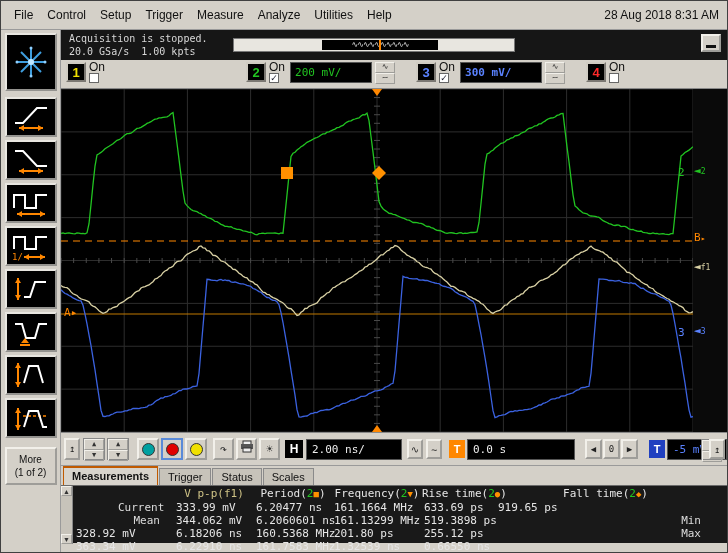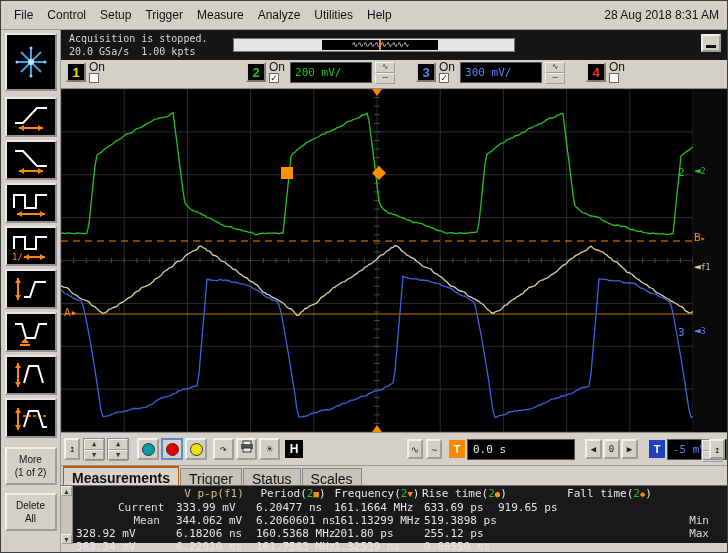--- a/index.html
+++ b/index.html
@@ -66,29 +66,29 @@
   .cirbtn.sel { border:2px solid #5a8ad8; }
   .cir { width:13px; height:13px; border-radius:50%; border:1px solid #333; }
   .toolbtn { width:21px; height:22px; background:#d4d0c8; border:2px outset #f2f0ea; font-size:12px; text-align:center; line-height:18px; color:#333; }
   .hlab { width:18px; height:18px; background:#000; color:#fff; font:bold 12px "Liberation Sans",sans-serif; text-align:center; line-height:18px; top:7px; }
   .blkfield { height:21px; background:#000; border:1px solid #555; color:#eee; font-size:11px; line-height:19px; padding-left:5px; }
   .tlab { width:16px; height:18px; color:#fff; font:bold 11px "Liberation Sans",sans-serif; text-align:center; line-height:18px; top:7px; }
   .navbtn { width:17px; height:20px; background:#d4d0c8; border:2px outset #f2f0ea; font-size:9px; text-align:center; line-height:16px; color:#222; top:6px; }
 
   
   .tabbar { height:19px; background:#d4d0c8; display:flex; align-items:flex-end; padding-left:2px; }
-  .tab { font-size:14px; color:#111; padding:2px 8px 2px; border:1px solid #8a8a8a; border-bottom:none; background:#c7c3ba; margin-right:1px; height:17px; }
+  .tab { font-size:11px; color:#111; padding:2px 8px 2px; border:1px solid #8a8a8a; border-bottom:none; background:#c7c3ba; margin-right:1px; height:17px; }
   .tab.active { background:#d8d4cc; border-top:2px solid #c05a00; border-left:1px solid #c05a00; border-right:1px solid #c05a00; font-weight:bold; height:19px; }
 
   
   .meas { height:58px; background:#191919; position:relative; border-top:1px solid #6a6a6a; }
   .vscroll { position:absolute; left:0; top:0; width:12px; height:58px; background:#c7c3ba; border-right:1px solid #888; }
   .vscroll .ar { position:absolute; left:0; width:11px; height:10px; font-size:7px; text-align:center; line-height:10px; color:#333; background:#d4d0c8; border:1px outset #f2f0ea; }
   .vscroll .up { top:0; } .vscroll .dn { bottom:0; }
-  .mtable { position:absolute; left:13px; top:1px; right:4px; font-family:"DejaVu Sans Mono",monospace; font-size:11px; color:#e6e6e6; display:grid; grid-template-columns:100px 80px 78px 90px 74px 1fr; line-height:13px; }
+  .mtable { position:absolute; left:13px; top:1px; right:12px; font-family:"DejaVu Sans Mono",monospace; font-size:11px; color:#e6e6e6; display:grid; grid-template-columns:100px 80px 78px 90px 74px 1fr; line-height:13px; }
   .mtable .hd { text-align:center; white-space:nowrap; }
   .mtable .rl { text-align:right; padding-right:14px; color:#dcdcdc;padding-left:44px; }
   .mtable .vc { text-align:left; padding-left:2px; white-space:nowrap; }
   .hd .ch2 { color:#21c421; } .hd .sym { color:#ff9000; font-size:9px; }
   .hd.vpp { color:#cfc386; }
 
   .bottomfill { flex:1; background:#d4d0c8; }
 </style>
 </head>
 <body>
@@ -184,24 +184,20 @@
           <line x1="12" y1="14" x2="36" y2="14" stroke="#ff8700" stroke-width="1.5" stroke-dasharray="3 2"></line>
           <path d="M13 25 l5 -16 h9 l5 16 h4" stroke="#fff" stroke-width="2" fill="none"></path>
         </svg>
       </div>
 
       <div class="push"></div>
       <div class="graybtn">
         <div>More</div>
         <div>(1 of 2)</div>
       </div>
-      <div class="graybtn">
-        <div>Delete</div>
-        <div>All</div>
-      </div>
     </div>
 
     <div class="main">
 
       <div class="acqbar">
         <div class="l1">Acquisition is stopped.</div>
         <div class="l2"><span>20.0 GSa/s</span>&nbsp;&nbsp;<span>1.00 kpts</span></div>
         <div class="postrack">
           <div class="posbox">
             <span>∿∿∿∿∿∿∿∿∿∿</span>
@@ -230,21 +226,21 @@
             <span class="minibtn">∿</span>
             <span class="minibtn">∼</span>
           </div>
         </div>
         <div class="chgrp" style="left:355px;">
           <div class="chnum" style="color: rgb(90, 130, 255);">3</div>
           <div class="oncol">
             <span class="onlbl">On</span>
             <span class="cb on"></span>
           </div>
-          <div class="scalef" style="color: rgb(90, 130, 255);">300 mV/</div>
+          <div class="scalef" style="color: rgb(90, 130, 255); font-weight: bold;">300 mV/</div>
           <div class="minibtncol">
             <span class="minibtn">∿</span>
             <span class="minibtn">∼</span>
           </div>
         </div>
         <div class="chgrp" style="left:525px;">
           <div class="chnum" style="color: rgb(255, 42, 42);">4</div>
           <div class="oncol">
             <span class="onlbl">On</span>
             <span class="cb"></span>
@@ -412,20 +408,21 @@
         <div class="c-abs toolbtn" style="left:152px;"><span>↷</span></div>
         <div class="c-abs toolbtn" style="left:175px;">
           <svg width="14" height="13" viewBox="0 0 14 13">
             <rect x="3" y="1" width="8" height="4" fill="#eee" stroke="#333"></rect>
             <rect x="1" y="4" width="12" height="5" fill="#555"></rect>
             <rect x="3" y="8" width="8" height="4" fill="#eee" stroke="#333"></rect>
           </svg>
         </div>
         <div class="c-abs toolbtn" style="left:198px;"><span>☀</span></div>
         <div class="c-abs hlab" style="left:224px;">H</div>
+        <div class="c-abs blkfield" style="left:245px; width:96px; top:6px;">2.00 ns/</div>
         <div class="c-abs tinybtn" style="left:346px; height:20px; top:6px;">∿</div>
         <div class="c-abs tinybtn" style="left:365px; height:20px; top:6px;">∼</div>
         <div class="c-abs tlab" style="left:388px; background:#ff8700; color:#fff;">T</div>
         <div class="c-abs blkfield" style="left:406px; width:108px; top:6px;">0.0 s</div>
         <div class="c-abs navbtn" style="left:524px;">◀</div>
         <div class="c-abs navbtn" style="left:542px;">0</div>
         <div class="c-abs navbtn" style="left:560px;">▶</div>
         <div class="c-abs tlab" style="left:588px; background:#2040c0; color:#fff;">T</div>
         <div class="c-abs blkfield" style="left: 606px; width: 60px; top: 6px; color: rgb(90, 130, 255);">-5 mV</div>
         <div class="c-abs spin" style="left:640px; top:6px; height:21px;">

